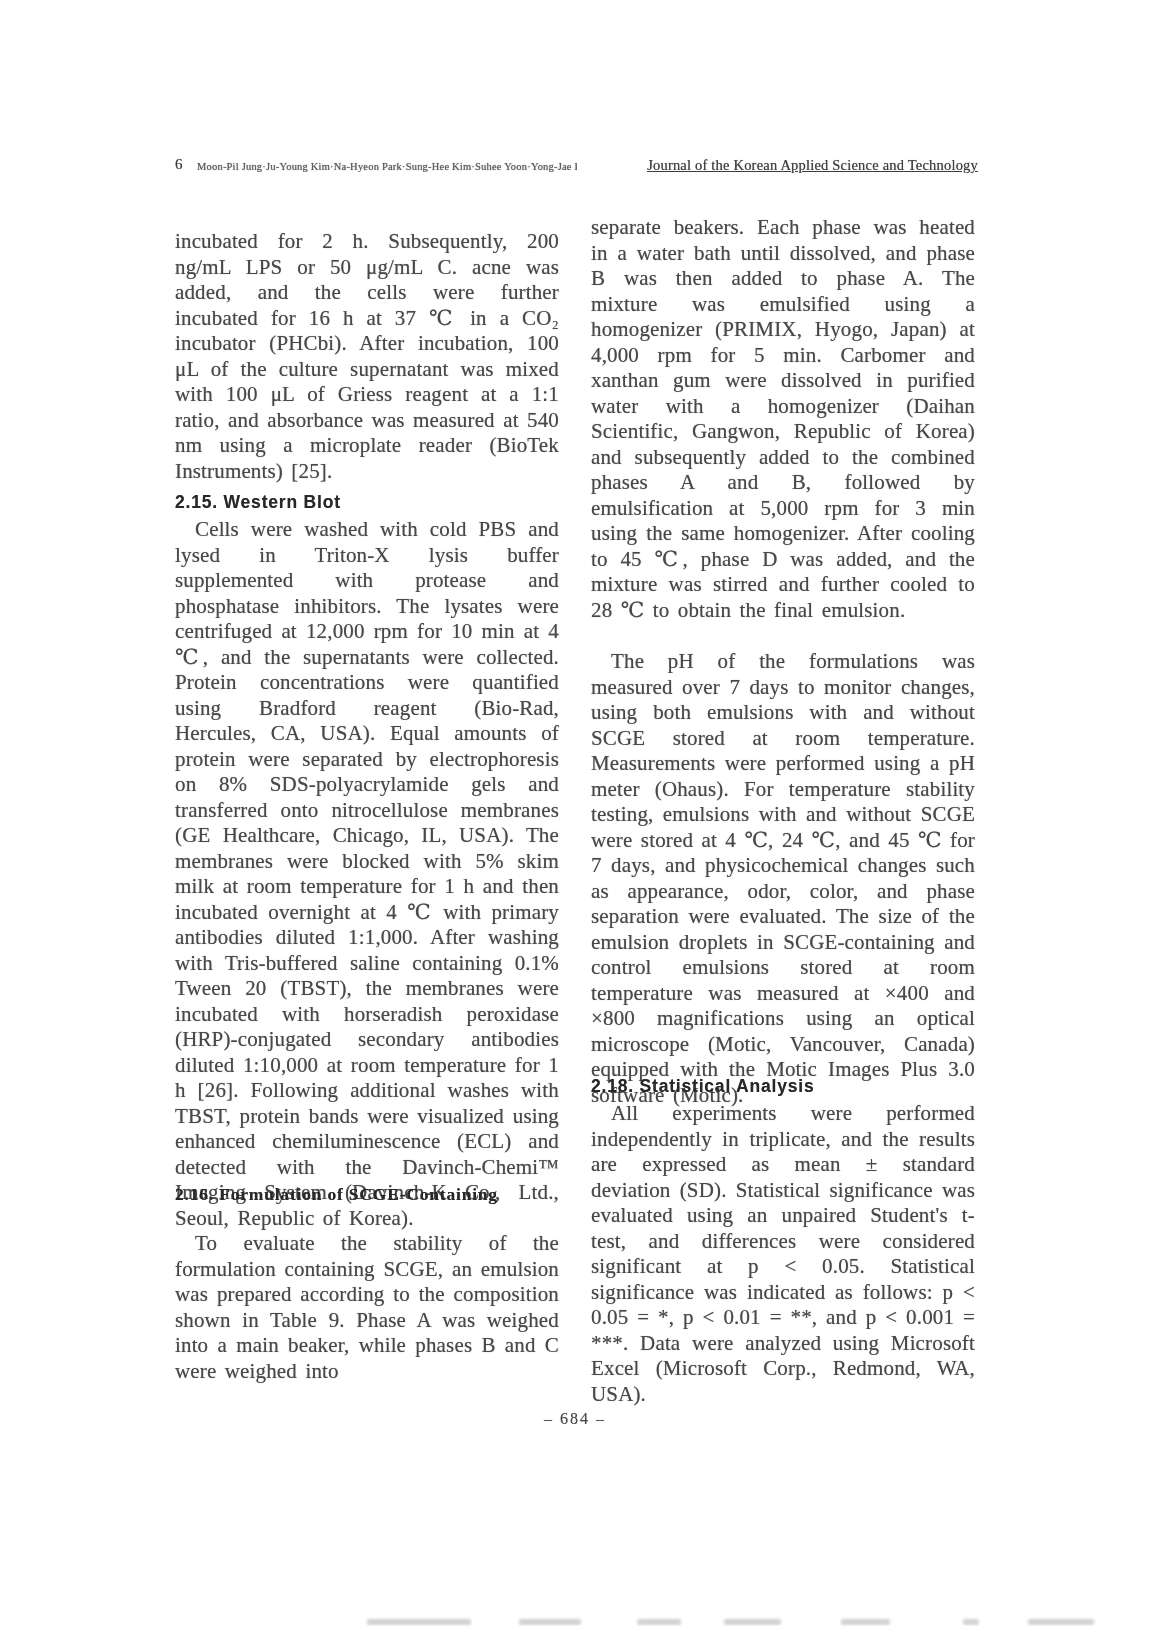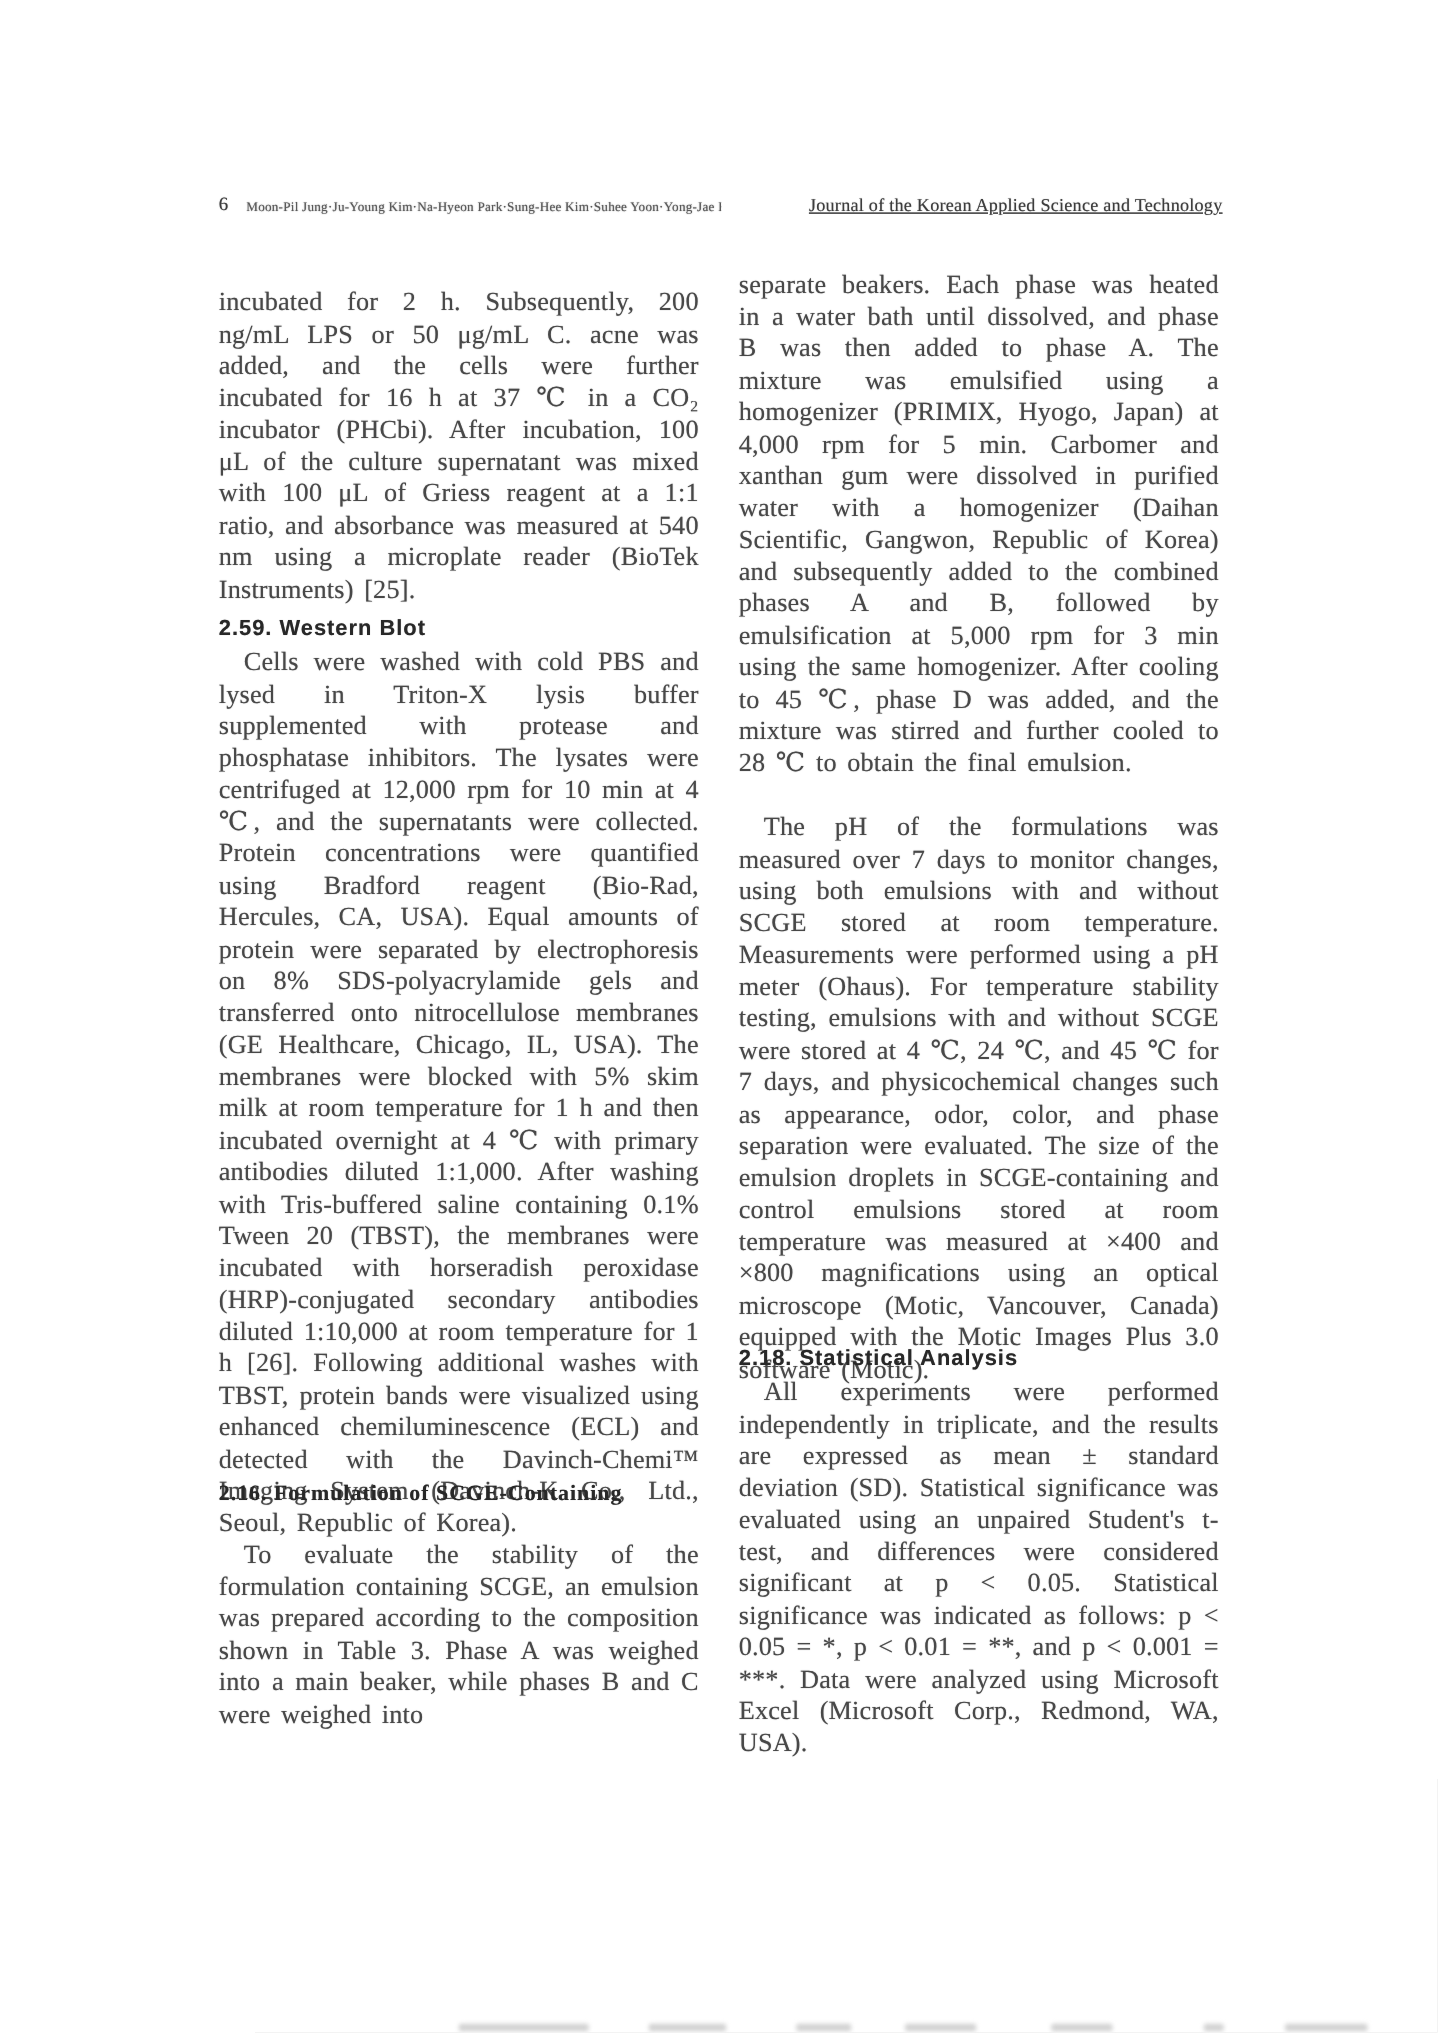--- a/index.html
+++ b/index.html
@@ -86,37 +86,38 @@
 <body>
 
 <div class="page">
 
   <div class="hdr-pagenum">6</div>
   <div class="hdr-authors">Moon-Pil Jung·Ju-Young Kim·Na-Hyeon Park·Sung-Hee Kim·Suhee Yoon·Yong-Jae Kwon</div>
   <div class="hdr-journal">Journal of the Korean Applied Science and Technology</div>
 
   <p class="body-par col col-left lp1">incubated for 2 h. Subsequently, 200 ng/mL LPS or 50 μg/mL C. acne was added, and the cells were further incubated for 16 h at 37 ℃ in a CO₂ incubator (PHCbi). After incubation, 100 μL of the culture supernatant was mixed with 100 μL of Griess reagent at a 1:1 ratio, and absorbance was measured at 540 nm using a microplate reader (BioTek Instruments) [25].</p>
 
-  <h3 class="sec-h col col-left lh15">2.59. Western Blot</h3>
+  <h3 class="sec-h col col-left lh15">2.15. Western Blot</h3>
 
   <p class="body-par indent col col-left lp2">Cells were washed with cold PBS and lysed in Triton-X lysis buffer supplemented with protease and phosphatase inhibitors. The lysates were centrifuged at 12,000 rpm for 10 min at 4 ℃, and the supernatants were collected. Protein concentrations were quantified using Bradford reagent (Bio-Rad, Hercules, CA, USA). Equal amounts of protein were separated by electrophoresis on 8% SDS-polyacrylamide gels and transferred onto nitrocellulose membranes (GE Healthcare, Chicago, IL, USA). The membranes were blocked with 5% skim milk at room temperature for 1 h and then incubated overnight at 4 ℃ with primary antibodies diluted 1:1,000. After washing with Tris-buffered saline containing 0.1% Tween 20 (TBST), the membranes were incubated with horseradish peroxidase (HRP)-conjugated secondary antibodies diluted 1:10,000 at room temperature for 1 h [26]. Following additional washes with TBST, protein bands were visualized using enhanced chemiluminescence (ECL) and detected with the Davinch-Chemi™ Imaging System (Davinch-K Co., Ltd., Seoul, Republic of Korea).</p>
 
   <h3 class="sec-h col col-left lh16"><span class="h-line1">2.16. Formulation of SCGE-Containing</span></h3>
 
-  <p class="body-par indent col col-left lp3">To evaluate the stability of the formulation containing SCGE, an emulsion was prepared according to the composition shown in Table 3. Phase A was weighed into a main beaker, while phases B and C were weighed into</p>
+  <p class="body-par indent col col-left lp3">To evaluate the stability of the formulation containing SCGE, an emulsion was prepared according to the composition shown in Table 9. Phase A was weighed into a main beaker, while phases B and C were weighed into</p>
 
   <p class="body-par col col-right rp1">separate beakers. Each phase was heated in a water bath until dissolved, and phase B was then added to phase A. The mixture was emulsified using a homogenizer (PRIMIX, Hyogo, Japan) at 4,000 rpm for 5 min. Carbomer and xanthan gum were dissolved in purified water with a homogenizer (Daihan Scientific, Gangwon, Republic of Korea) and subsequently added to the combined phases A and B, followed by emulsification at 5,000 rpm for 3 min using the same homogenizer. After cooling to 45 ℃, phase D was added, and the mixture was stirred and further cooled to 28 ℃ to obtain the final emulsion.</p>
 
 
   <p class="body-par indent col col-right rp2">The pH of the formulations was measured over 7 days to monitor changes, using both emulsions with and without SCGE stored at room temperature. Measurements were performed using a pH meter (Ohaus). For temperature stability testing, emulsions with and without SCGE were stored at 4 ℃, 24 ℃, and 45 ℃ for 7 days, and physicochemical changes such as appearance, odor, color, and phase separation were evaluated. The size of the emulsion droplets in SCGE-containing and control emulsions stored at room temperature was measured at ×400 and ×800 magnifications using an optical microscope (Motic, Vancouver, Canada) equipped with the Motic Images Plus 3.0 software (Motic).</p>
 
   <h3 class="sec-h col col-right rh18">2.18. Statistical Analysis</h3>
 
   <p class="body-par indent col col-right rp3">All experiments were performed independently in triplicate, and the results are expressed as mean ± standard deviation (SD). Statistical significance was evaluated using an unpaired Student's t-test, and differences were considered significant at p &lt; 0.05. Statistical significance was indicated as follows: p &lt; 0.05 = *, p &lt; 0.01 = **, and p &lt; 0.001 = ***. Data were analyzed using Microsoft Excel (Microsoft Corp., Redmond, WA, USA).</p>
 
+  <div class="footer">– 684 –</div>
 
   <div class="artifact a1"></div>
   <div class="artifact a2"></div>
   <div class="artifact a3"></div>
   <div class="artifact a4"></div>
   <div class="artifact a5"></div>
   <div class="artifact a6"></div>
   <div class="artifact a7"></div>
 
 </div>

